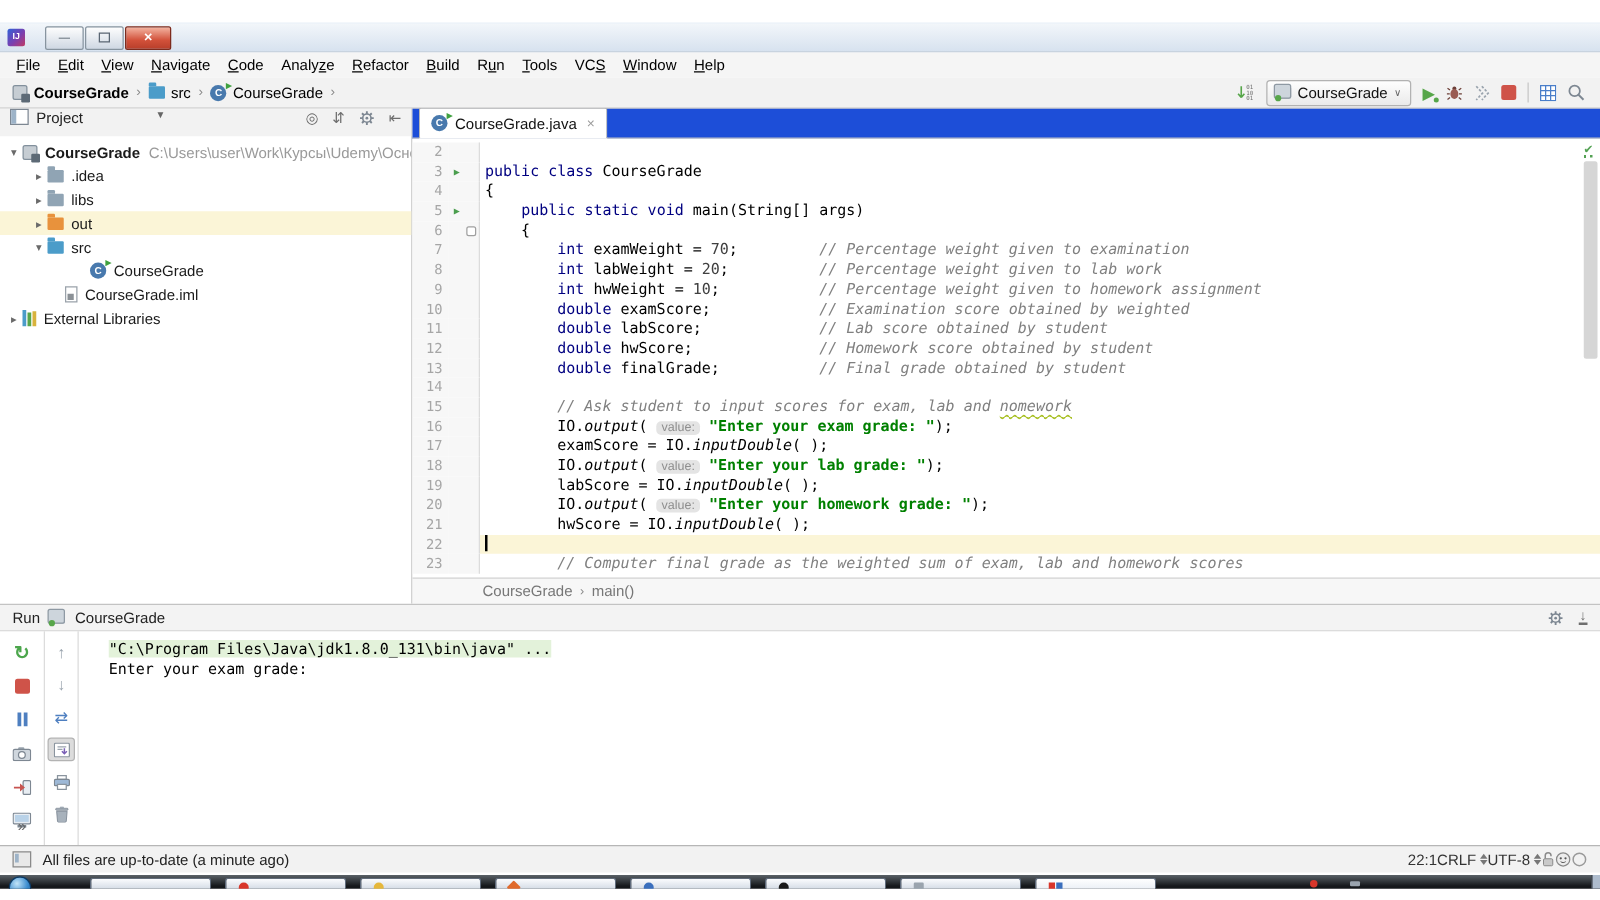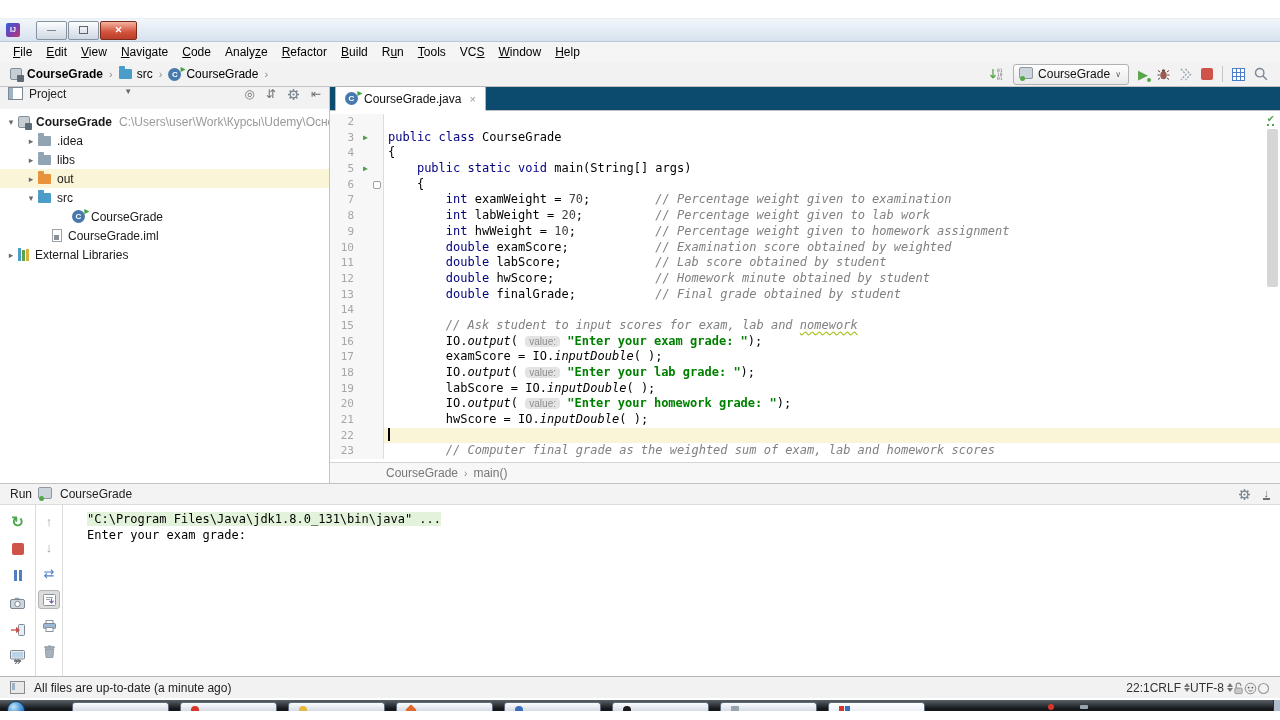--- a/index.html
+++ b/index.html
@@ -67,21 +67,21 @@
   .ic-project{width:12px;height:12px;flex:none;position:relative;display:inline-block;background:#c6cdd3;border:1px solid #82909c;border-radius:2px;box-sizing:border-box;}
   .ic-project::after{content:"";position:absolute;right:-3px;bottom:-3px;width:7px;height:7px;background:#5d6a76;border-radius:1px;}
   .ic-iml{width:10px;height:13px;flex:none;border:1px solid #9aa2aa;background:#fff;position:relative;display:inline-block;box-sizing:border-box;}
   .ic-iml::after{content:"";position:absolute;left:1px;bottom:1px;width:5px;height:5px;background:#8b9196;}
   .ic-lib{display:inline-flex;gap:1px;height:13px;align-items:flex-end;flex:none;}
   .ic-lib i{width:3px;height:13px;background:#4b9cc9;}
   .ic-lib i:nth-child(2){background:#57a64a;height:11px;}
   .ic-lib i:nth-child(3){background:#d8b23c;height:12px;}
   
   .editor{position:absolute;left:330px;right:0;top:0;height:100%;}
-  .tabbar{height:24px;background:#0c4a6e;border-bottom:1px solid #bfbfbf;display:flex;align-items:flex-end;padding-left:5px;box-sizing:border-box;}
+  .tabbar{height:24px;background:#1d4ed8;border-bottom:1px solid #bfbfbf;display:flex;align-items:flex-end;padding-left:5px;box-sizing:border-box;}
   .tab{height:23px;margin-bottom:-1px;background:#fff;border:1px solid #b6b6b6;border-bottom:1px solid #fff;
        display:flex;align-items:center;gap:6px;padding:0 9px;font-size:12px;color:#111;border-radius:2px 2px 0 0;}
   .tab-close{color:#9a9a9a;font-size:11px;margin-left:2px;}
   .code{position:absolute;left:0;right:0;top:24px;bottom:21px;background:#fff;overflow:hidden;
         font-family:"DejaVu Sans Mono",monospace;font-size:12px;padding-top:3px;}
   .cl{display:flex;height:15.7px;line-height:15.7px;white-space:pre;}
   .ln{width:24px;flex:none;text-align:right;padding-right:5px;color:#a6a6a6;font-size:11px;background:#f7f7f7;}
   .mk{width:13px;flex:none;background:#f7f7f7;color:#4b9e4e;font-size:8px;text-align:center;}
   .fd{width:11px;flex:none;background:#f7f7f7;border-right:1px solid #dcdcdc;position:relative;}
   .fd.on::after{content:"";position:absolute;left:1px;top:4px;width:6px;height:6px;border:1px solid #a0a0a0;background:#fff;border-radius:2px;}
@@ -120,21 +120,21 @@
   .wrapic{color:#4e7fc0;font-size:13px;}
   .more{color:#666;font-size:12px;position:absolute;bottom:8px;left:0;width:100%;text-align:center;}
   .console{flex:1;font-family:"DejaVu Sans Mono",monospace;font-size:12px;line-height:16px;
            padding:6px 0 0 24px;white-space:pre;color:#000;}
   .con-line .sys{background:#e3f2da;}
   
   .statusbar{position:absolute;left:0;top:676px;width:100%;height:22px;background:#f2f2f2;border-top:1px solid #b6b6b6;
              box-sizing:border-box;display:flex;align-items:center;padding:0 10px;font-size:12px;color:#222;gap:9px;}
   .sb-ico{width:13px;height:11px;border:1px solid #8a8a8a;background:#e8e8e8;position:relative;flex:none;}
   .sb-ico::after{content:"";position:absolute;left:1px;top:1px;width:3px;height:7px;background:#9db3c8;}
-  .sb-right{margin-left:auto;display:flex;align-items:flex-end;color:#333;}
+  .sb-right{margin-left:auto;display:flex;align-items:center;color:#333;}
   .sb-item{display:flex;align-items:center;}
   .ud{display:inline-flex;flex-direction:column;margin-left:3px;gap:1px;}
   .ud i{width:0;height:0;border-left:3px solid transparent;border-right:3px solid transparent;}
   .ud .u{border-bottom:4px solid #777;}
   .ud .d{border-top:4px solid #777;}
   
   .taskbar{position:absolute;left:0;top:700px;width:100%;height:11px;background:linear-gradient(#5a6167,#15181b 80%);overflow:hidden;}
   .orb{position:absolute;left:7px;top:1px;width:18px;height:18px;border-radius:50%;border:1px solid #0c3b66;box-sizing:border-box;
        background:radial-gradient(circle at 35% 30%,#c2e4f8,#3e8ed0 55%,#14538f);}
   .tbtn{position:absolute;top:2px;width:97px;height:12px;border:1px solid #5f6b7c;border-bottom:none;border-radius:3px 3px 0 0;
@@ -332,21 +332,21 @@
             <div class="cl"><span class="ln">2</span><span class="mk"></span><span class="fd"></span><span class="cd"></span></div>
             <div class="cl"><span class="ln">3</span><span class="mk">▶</span><span class="fd"></span><span class="cd"><span class="kw">public</span><span> </span><span class="kw">class</span><span> CourseGrade</span></span></div>
             <div class="cl"><span class="ln">4</span><span class="mk"></span><span class="fd"></span><span class="cd"><span>{</span></span></div>
             <div class="cl"><span class="ln">5</span><span class="mk">▶</span><span class="fd"></span><span class="cd"><span>    </span><span class="kw">public</span><span> </span><span class="kw">static</span><span> </span><span class="kw">void</span><span> main(String[] args)</span></span></div>
             <div class="cl"><span class="ln">6</span><span class="mk"></span><span class="fd on"></span><span class="cd"><span>    {</span></span></div>
             <div class="cl"><span class="ln">7</span><span class="mk"></span><span class="fd"></span><span class="cd"><span>        </span><span class="kw">int</span><span> examWeight = </span><span class="num">70</span><span>;         </span><span class="cm">// Percentage weight given to examination</span></span></div>
             <div class="cl"><span class="ln">8</span><span class="mk"></span><span class="fd"></span><span class="cd"><span>        </span><span class="kw">int</span><span> labWeight = </span><span class="num">20</span><span>;          </span><span class="cm">// Percentage weight given to lab work</span></span></div>
             <div class="cl"><span class="ln">9</span><span class="mk"></span><span class="fd"></span><span class="cd"><span>        </span><span class="kw">int</span><span> hwWeight = </span><span class="num">10</span><span>;           </span><span class="cm">// Percentage weight given to homework assignment</span></span></div>
             <div class="cl"><span class="ln">10</span><span class="mk"></span><span class="fd"></span><span class="cd"><span>        </span><span class="kw">double</span><span> examScore;            </span><span class="cm">// Examination score obtained by weighted</span></span></div>
             <div class="cl"><span class="ln">11</span><span class="mk"></span><span class="fd"></span><span class="cd"><span>        </span><span class="kw">double</span><span> labScore;             </span><span class="cm">// Lab score obtained by student</span></span></div>
-            <div class="cl"><span class="ln">12</span><span class="mk"></span><span class="fd"></span><span class="cd"><span>        </span><span class="kw">double</span><span> hwScore;              </span><span class="cm">// Homework minute obtained by student</span></span></div>
+            <div class="cl"><span class="ln">12</span><span class="mk"></span><span class="fd"></span><span class="cd"><span>        </span><span class="kw">double</span><span> hwScore;              </span><span class="cm">// Homework score obtained by student</span></span></div>
             <div class="cl"><span class="ln">13</span><span class="mk"></span><span class="fd"></span><span class="cd"><span>        </span><span class="kw">double</span><span> finalGrade;           </span><span class="cm">// Final grade obtained by student</span></span></div>
             <div class="cl"><span class="ln">14</span><span class="mk"></span><span class="fd"></span><span class="cd"></span></div>
             <div class="cl"><span class="ln">15</span><span class="mk"></span><span class="fd"></span><span class="cd"><span>        </span><span class="cm">// Ask student to input scores for exam, lab and </span><span class="cm typo">nomework</span></span></div>
             <div class="cl"><span class="ln">16</span><span class="mk"></span><span class="fd"></span><span class="cd"><span>        IO.</span><span class="mth">output</span><span>( </span><span class="hint">value:</span><span> </span><span class="str">"Enter your exam grade: "</span><span>);</span></span></div>
             <div class="cl"><span class="ln">17</span><span class="mk"></span><span class="fd"></span><span class="cd"><span>        examScore = IO.</span><span class="mth">inputDouble</span><span>( );</span></span></div>
             <div class="cl"><span class="ln">18</span><span class="mk"></span><span class="fd"></span><span class="cd"><span>        IO.</span><span class="mth">output</span><span>( </span><span class="hint">value:</span><span> </span><span class="str">"Enter your lab grade: "</span><span>);</span></span></div>
             <div class="cl"><span class="ln">19</span><span class="mk"></span><span class="fd"></span><span class="cd"><span>        labScore = IO.</span><span class="mth">inputDouble</span><span>( );</span></span></div>
             <div class="cl"><span class="ln">20</span><span class="mk"></span><span class="fd"></span><span class="cd"><span>        IO.</span><span class="mth">output</span><span>( </span><span class="hint">value:</span><span> </span><span class="str">"Enter your homework grade: "</span><span>);</span></span></div>
             <div class="cl"><span class="ln">21</span><span class="mk"></span><span class="fd"></span><span class="cd"><span>        hwScore = IO.</span><span class="mth">inputDouble</span><span>( );</span></span></div>
             <div class="cl cur"><span class="ln">22</span><span class="mk"></span><span class="fd"></span><span class="cd"><span class="caret"></span></span></div>

